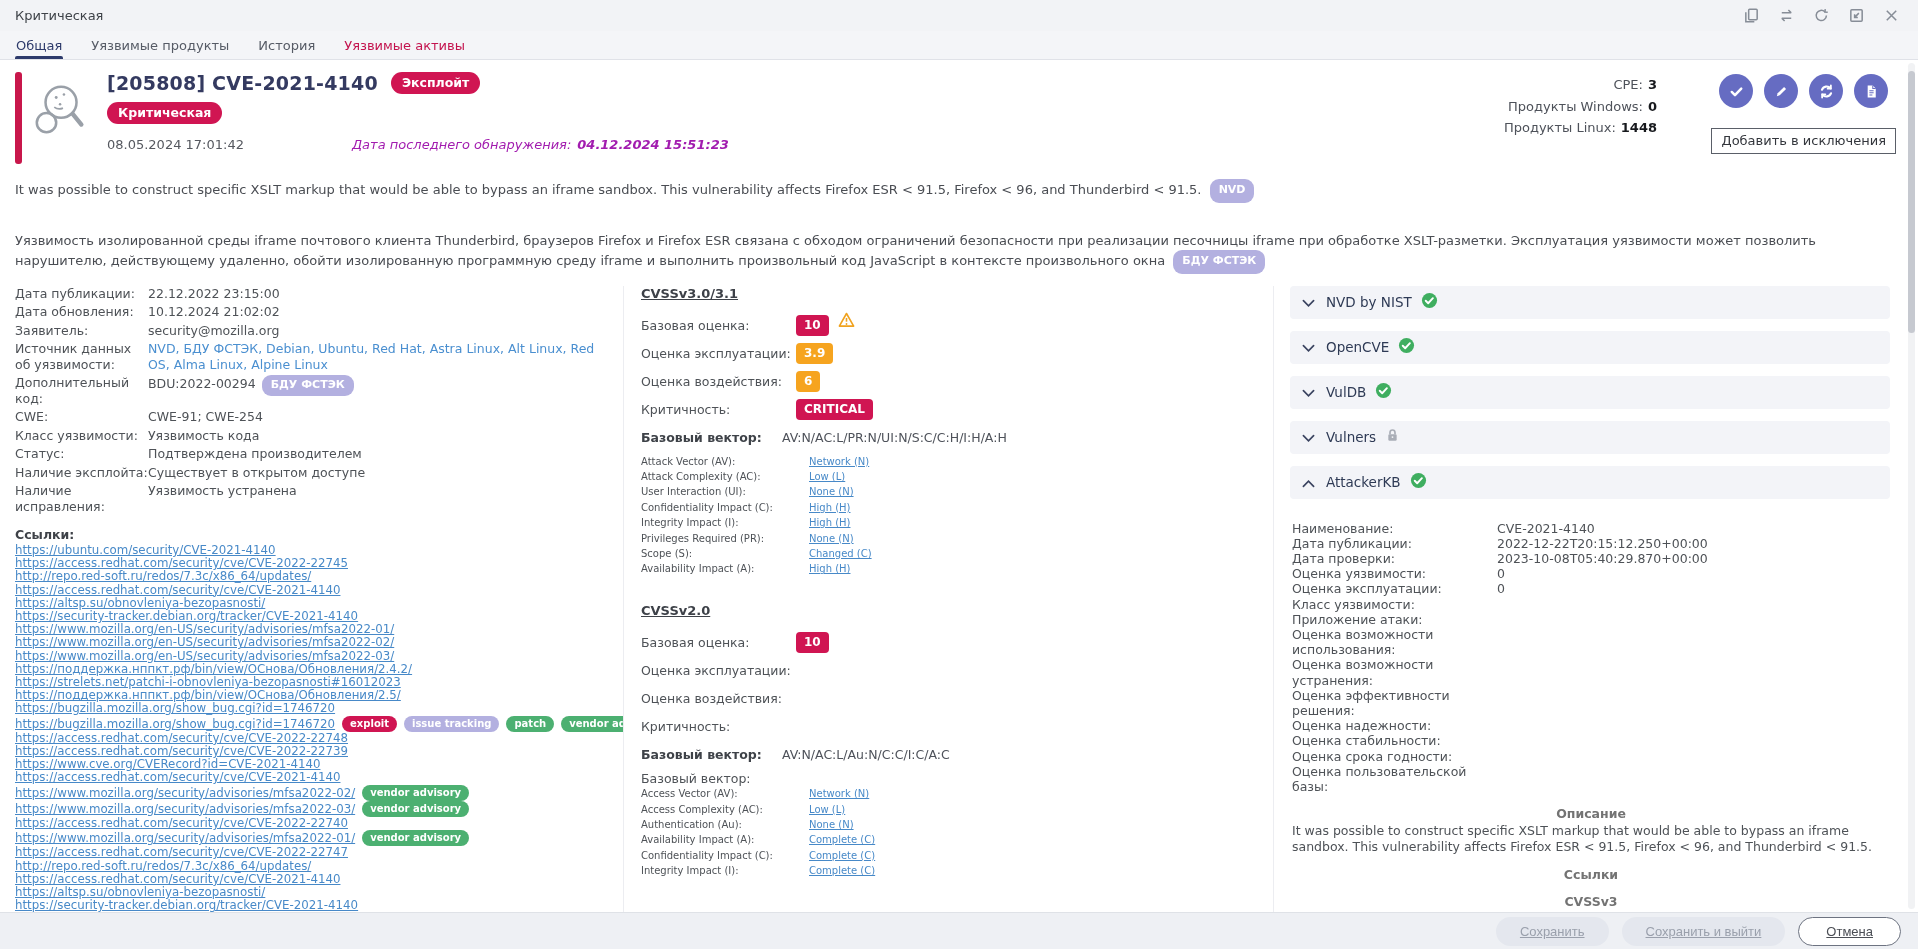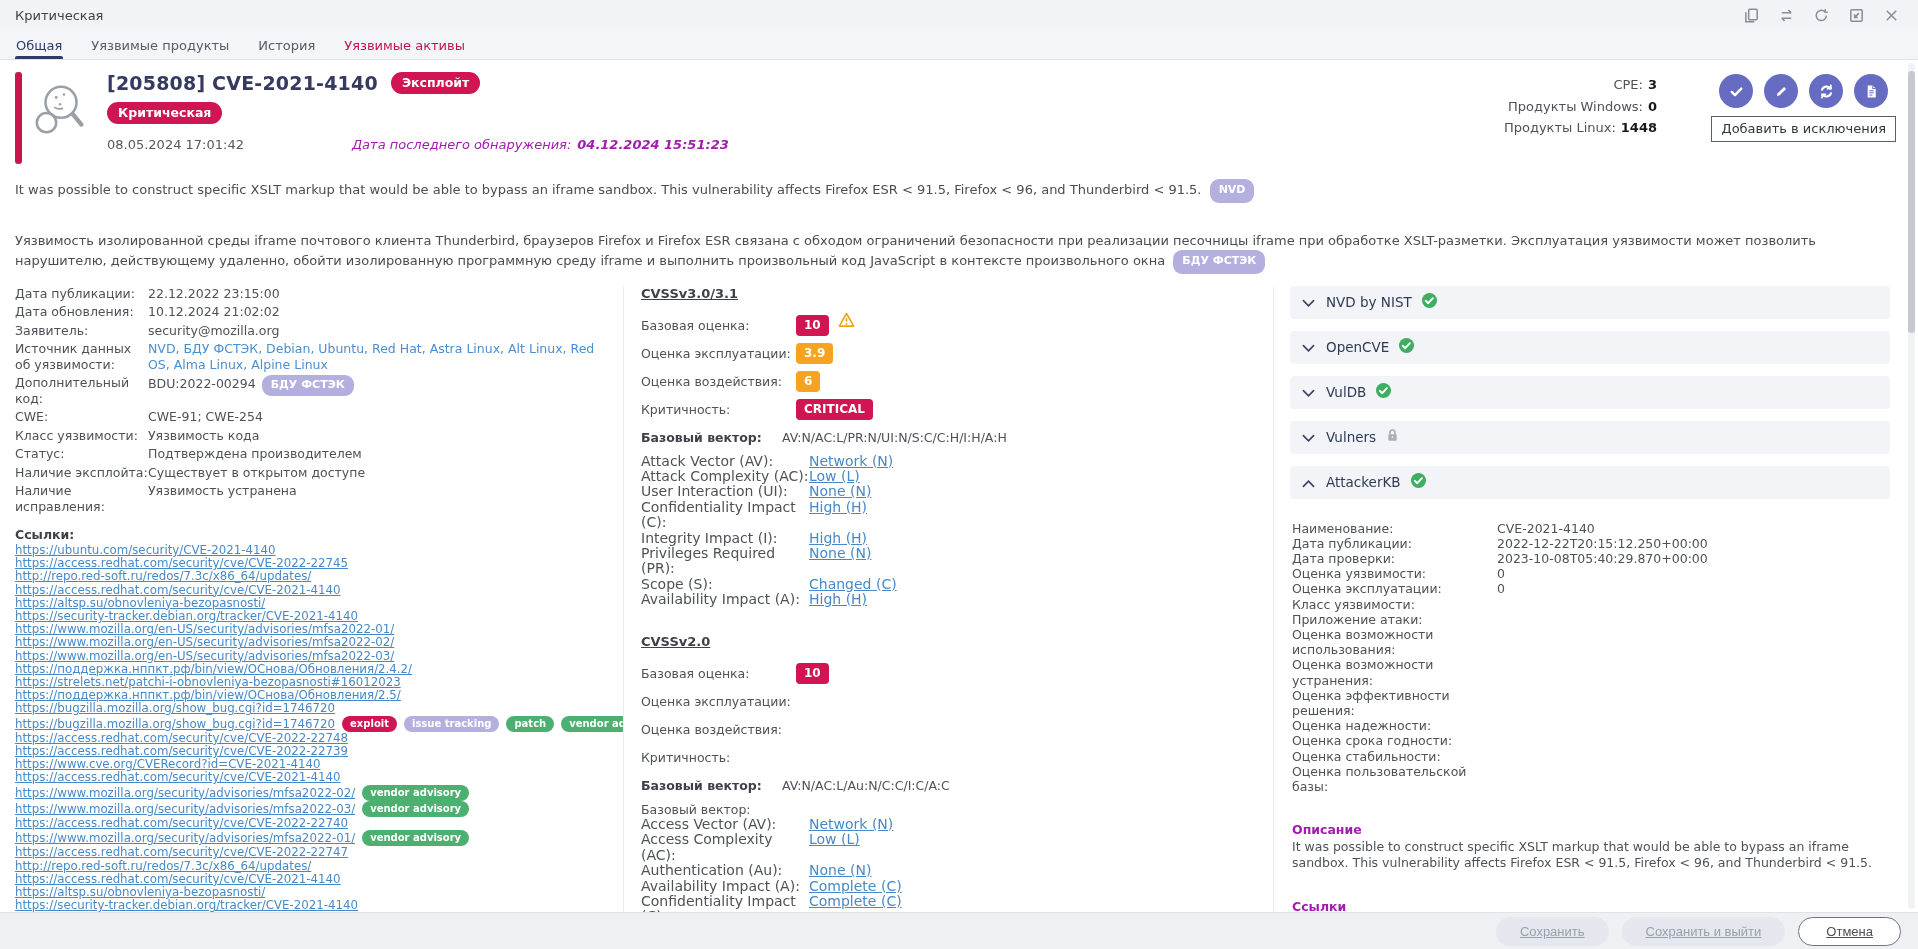--- a/index.html
+++ b/index.html
@@ -37,21 +37,21 @@
   .dates-row { display:flex; margin-top:13px; font-size:13px; }
   .created { color:#55585f; }
   .last-detect { color:#a21caf; font-style:italic; margin-left:108px; }
   .last-detect b { font-weight:bold; margin-left:6px; }
 
   .header-right { margin-left:auto; display:flex; align-items:flex-start; gap:62px; padding-top:2px; }
   .stats { text-align:right; font-size:13px; color:#4e525a; line-height:21.5px; }
   .stats b { color:#17191d; margin-left:5px; }
   .actions { display:flex; gap:11px; position:relative; margin-right:14px; }
   .action-btn { width:34px; height:34px; border-radius:50%; background:#666cc2; display:flex; align-items:center; justify-content:center; cursor:pointer; }
-  .tooltip { position:absolute; top:42px; right:-8px; background:#fff; border:1px solid #5a5f68; padding:4px 9px 5px; font-size:13px; color:#33363c; white-space:nowrap; }
+  .tooltip { position:absolute; top:54px; right:-8px; background:#fff; border:1px solid #5a5f68; padding:4px 9px 5px; font-size:13px; color:#33363c; white-space:nowrap; }
 
   .desc { font-size:13px; line-height:18.5px; color:#4a4d53; margin-top:15px; flex:0 0 auto; }
   .desc.ru { margin-top:29px; }
   .desc .pill.sm { vertical-align:1px; margin-left:4px; }
 
   
   .columns { display:flex; margin-top:12px; flex:1 1 auto; overflow:hidden; }
   .col-left { width:608px; flex:0 0 auto; padding-right:10px; overflow:hidden; }
   .col-mid { width:650px; flex:0 0 auto; border-left:1px solid #ecedf1; padding-left:17px; }
   .col-right { flex:1 1 auto; border-left:1px solid #ecedf1; padding-left:16px; padding-right:12px; }
@@ -74,32 +74,32 @@
   .cvss-block + .cvss-block { margin-top:26px; }
   .score-row { display:flex; align-items:center; height:28px; font-size:12.5px; }
   .score-label { width:155px; flex:0 0 auto; }
   .score-badge { min-width:24px; text-align:center; color:#fff; font-weight:bold; font-size:12px; padding:3px 8px 4px; border-radius:4px; }
   .score-badge.red { background:#d01552; }
   .score-badge.orange { background:#f6a41f; }
   .warn { margin-left:9px; margin-bottom:8px; }
   .vector-row { display:flex; font-size:12.5px; margin:6px 0 9px; }
   .vector-label { width:141px; flex:0 0 auto; font-weight:bold; color:#3e4248; }
   .vector-value { color:#4e525a; }
-  .metric-row { display:flex; font-size:14px; line-height:15.4px; }
+  .metric-row { display:flex; font-size:10px; line-height:15.4px; }
   .metric-label { width:168px; flex:0 0 auto; }
   .metric-value { color:#4789c8; text-decoration:underline; cursor:pointer; }
   .sub-label { font-size:12.5px; line-height:15.4px; }
 
   
   .panel { background:#f3f4f8; border-radius:4px; height:33px; display:flex; align-items:center; padding:0 12px; margin-bottom:12px; cursor:pointer; }
   .panel-label { font-size:13.5px; color:#2e3a55; margin:0 9px 0 11px; }
   .akb-body { padding:10px 0 0 2px; }
   .akb-row { display:flex; font-size:12.5px; line-height:15.2px; }
   .akb-label { width:205px; flex:0 0 auto; }
-  .akb-h { font-weight:bold; font-size:12.5px; color:#a21caf; margin-top:28px; }
+  .akb-h { font-weight:bold; font-size:12.5px; color:#737373; margin-top:12px;text-align:center; }
   .akb-desc { font-size:12.5px; line-height:15.8px; margin-top:2px; }
   .akb-sub-row { display:flex; font-size:12.5px; line-height:15.2px; }
   .akb-sub-label { width:166px; flex:0 0 auto; }
 
   
   .footer { flex:0 0 37px; background:#eef0f4; border-top:1px solid #dfe2e7; display:flex; align-items:center; justify-content:flex-end; gap:13px; padding:0 17px; }
   .btn { height:29px; border-radius:15px; font-size:13px; display:flex; align-items:center; cursor:pointer;text-decoration:underline; }
   .btn-muted { background:#e4e7ee; color:#9aa0ac; padding:0 24px; border:none; }
   .btn-outline { background:#fff; border:1px solid #6d7381; color:#4b4e55; padding:0 27px; }
 
@@ -514,25 +514,25 @@
               </div>
               <div class="akb-row">
                 <div class="akb-label">Оценка эффективности решения:</div>
                 <div class="akb-value"></div>
               </div>
               <div class="akb-row">
                 <div class="akb-label">Оценка надежности:</div>
                 <div class="akb-value"></div>
               </div>
               <div class="akb-row">
+                <div class="akb-label">Оценка стабильности:</div>
+                <div class="akb-value"></div>
+              </div>
+              <div class="akb-row">
                 <div class="akb-label">Оценка срока годности:</div>
-                <div class="akb-value"></div>
-              </div>
-              <div class="akb-row">
-                <div class="akb-label">Оценка стабильности:</div>
                 <div class="akb-value"></div>
               </div>
               <div class="akb-row">
                 <div class="akb-label">Оценка пользовательской базы:</div>
                 <div class="akb-value"></div>
               </div>
               <div class="akb-h">Описание</div>
               <div class="akb-desc">It was possible to construct specific XSLT markup that would be able to bypass an iframe sandbox. This vulnerability affects Firefox ESR &lt; 91.5, Firefox &lt; 96, and Thunderbird &lt; 91.5.</div>
               <div class="akb-h">Ссылки</div>
               <div class="akb-h">CVSSv3</div>

